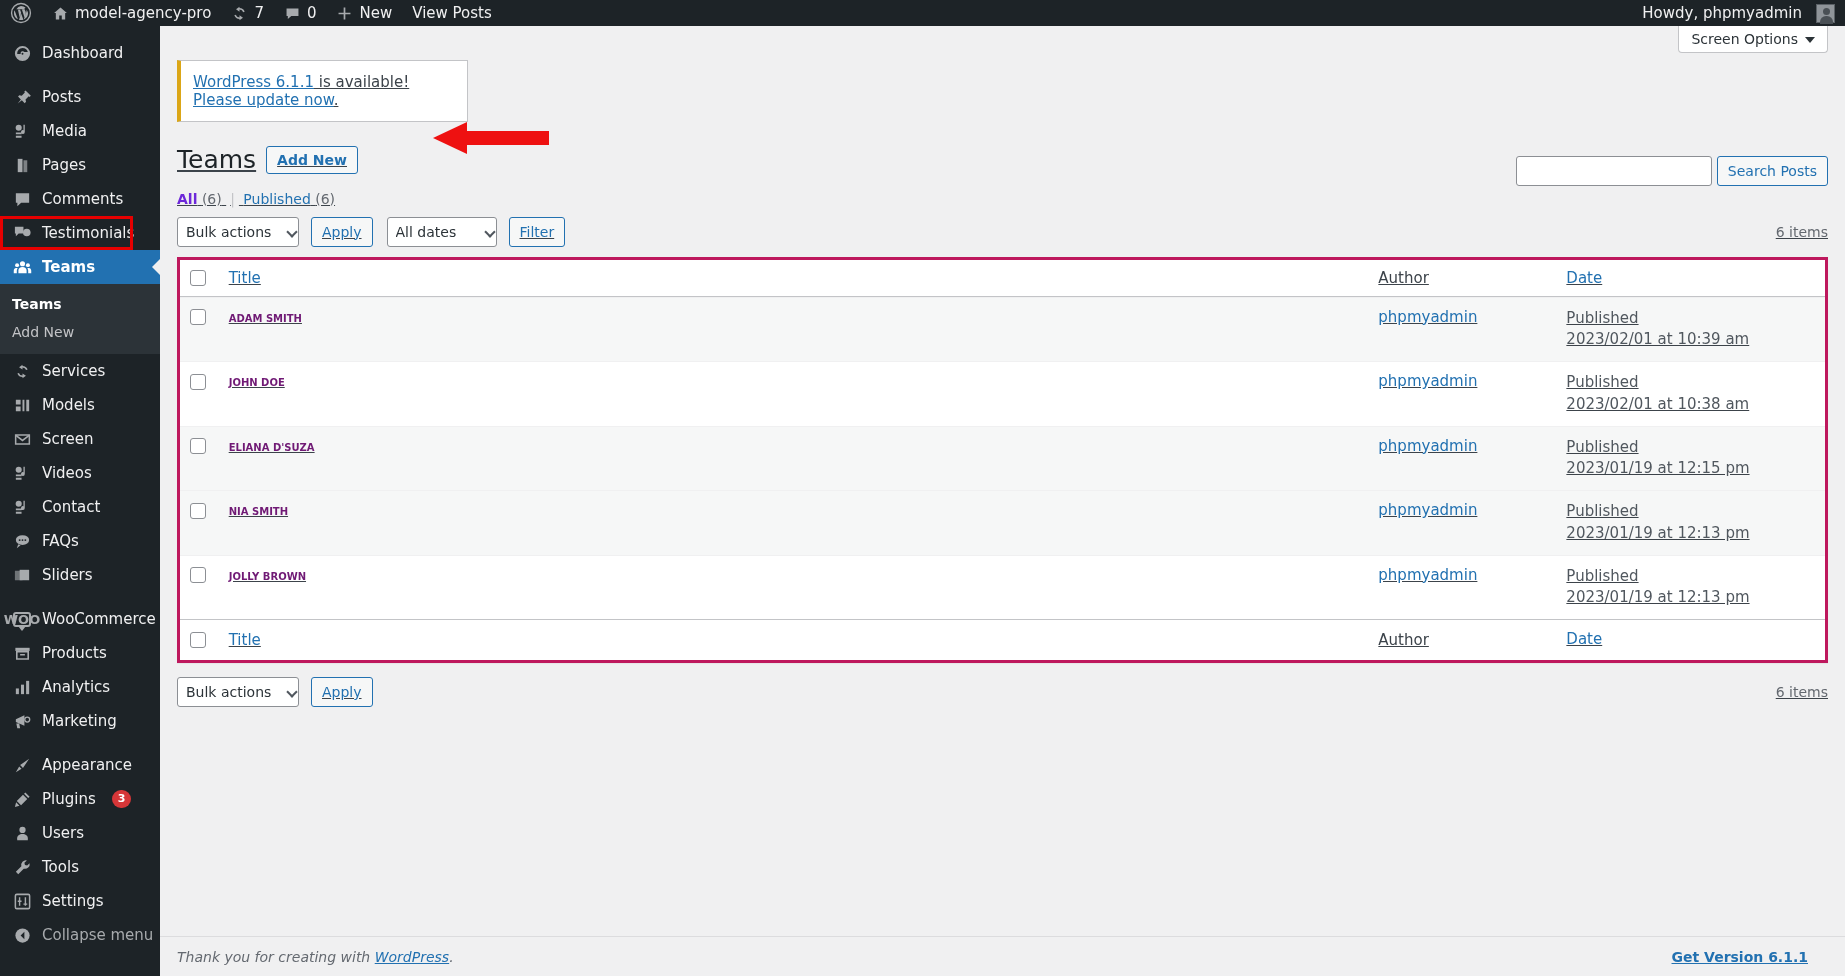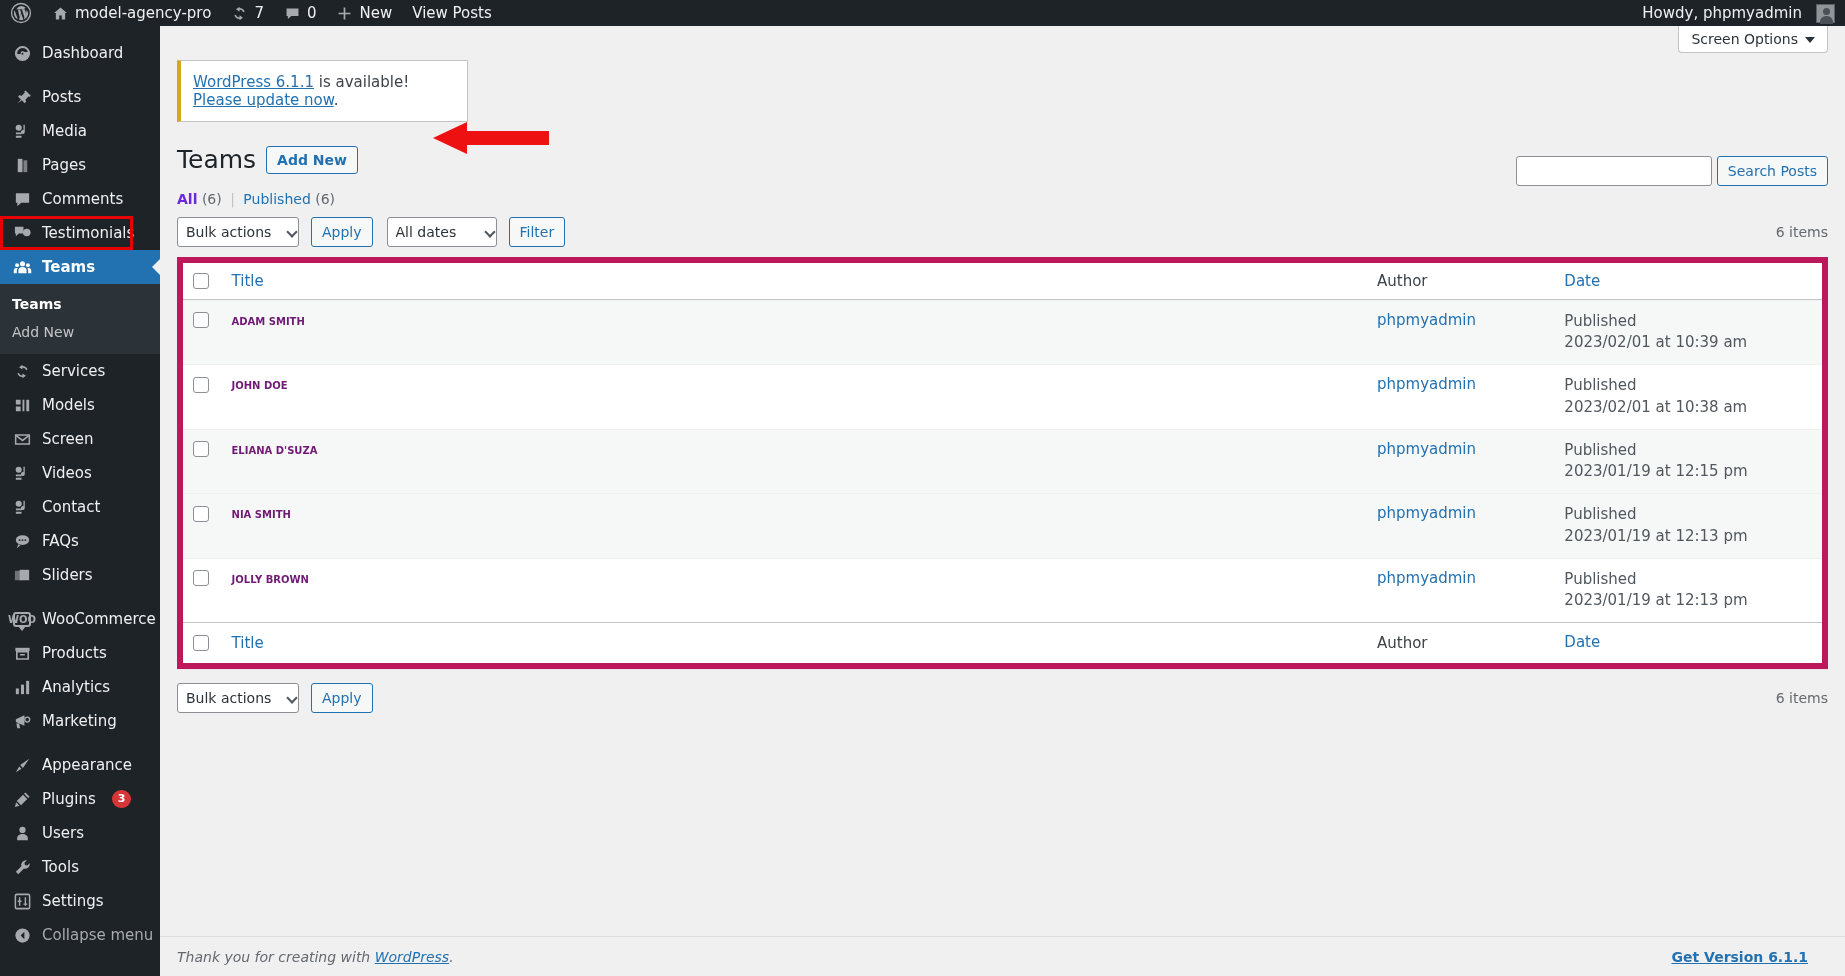--- a/index.html
+++ b/index.html
@@ -72,39 +72,39 @@
   .submenu .srow.cur { color:#fff; font-weight:700; }
   .menu-sep { height:10px; }
   .collapse-row { color:#a7aaad; }
   .count-badge {
     display:inline-block; min-width:18px; height:18px; line-height:18px;
     background:#d63638; color:#fff; border-radius:9px; font-size:11px;
     text-align:center; padding:0 6px; margin-left:6px; font-weight:600;
   }
   .woo-ic {
     width:18px; height:15px; border:2px solid #a7aaad; border-radius:3px;
-    font-size:10px; color:#a7aaad; display:flex; align-items:center; justify-content:center;
+    font-size:13px; color:#a7aaad; display:flex; align-items:center; justify-content:center;
     font-weight:700; position:relative;
   }
   .woo-ic::after {
     content:""; position:absolute; bottom:-6px; left:3px;
     border-left:4px solid transparent; border-right:4px solid transparent;
     border-top:5px solid #a7aaad;
   }
 
   
   #teams-highlight {
     position:absolute; left:0px; top:216px; width:133px; height:34px;
     border:3px solid #e60000; z-index:60; pointer-events:none;
   }
 
   
   #wpbody {
     position:absolute; left:160px; top:26px; width:1685px; height:774px;
-    background:#f0f0f1; overflow:hidden;
+    background:#f0f0f1; overflow:hidden;text-decoration:underline;
   }
   .screen-meta {
     position:absolute; right:17px; top:0px;
     background:#fff; border:1px solid #c3c4c7; border-top:none;
     border-radius:0 0 4px 4px; padding:5px 12px; font-size:14px; color:#2c3338;
     display:flex; align-items:center; gap:7px;
   }
   .notice {
     margin:34px 17px 0 17px; background:#fff;
     border:1px solid #c3c4c7; border-left:4px solid #dba617;
@@ -148,21 +148,21 @@
   }
   .search-box { position:absolute; right:17px; top:130px; display:flex; gap:5px;align-items:center; }
   .search-input {
     width:196px; height:30px; border:1px solid #8c8f94; border-radius:3px;
     background:#fff; padding:0 8px; font-size:14px; font-family:"DejaVu Sans", sans-serif;
   }
   .displaying-num { margin-left:auto; font-size:14px; color:#646970; }
 
   table.wp-list-table {
     width:1651px; margin:10px 17px 0 17px; border-collapse:separate; border-spacing:0;
-    background:#fff; border:6px solid #be185d; border-radius:0;
+    background:#fff; border:3px solid #be185d; border-radius:0;
     box-shadow:0 1px 1px rgba(0,0,0,.04); font-size:15px;
   }
   table.wp-list-table thead th, table.wp-list-table tfoot td {
     text-align:left; padding:9px 10px; font-weight:400; font-size:15px;
     border-bottom:1px solid #c3c4c7; vertical-align:middle;
   }
   table.wp-list-table tfoot td { border-bottom:none; border-top:1px solid #c3c4c7; }
   th.col-cb, td.col-cb { width:36px; padding-left:14px; padding-right:0; }
   th.col-title, td.col-title { width:1070px; }
   th.col-author, td.col-author { width:175px; }

